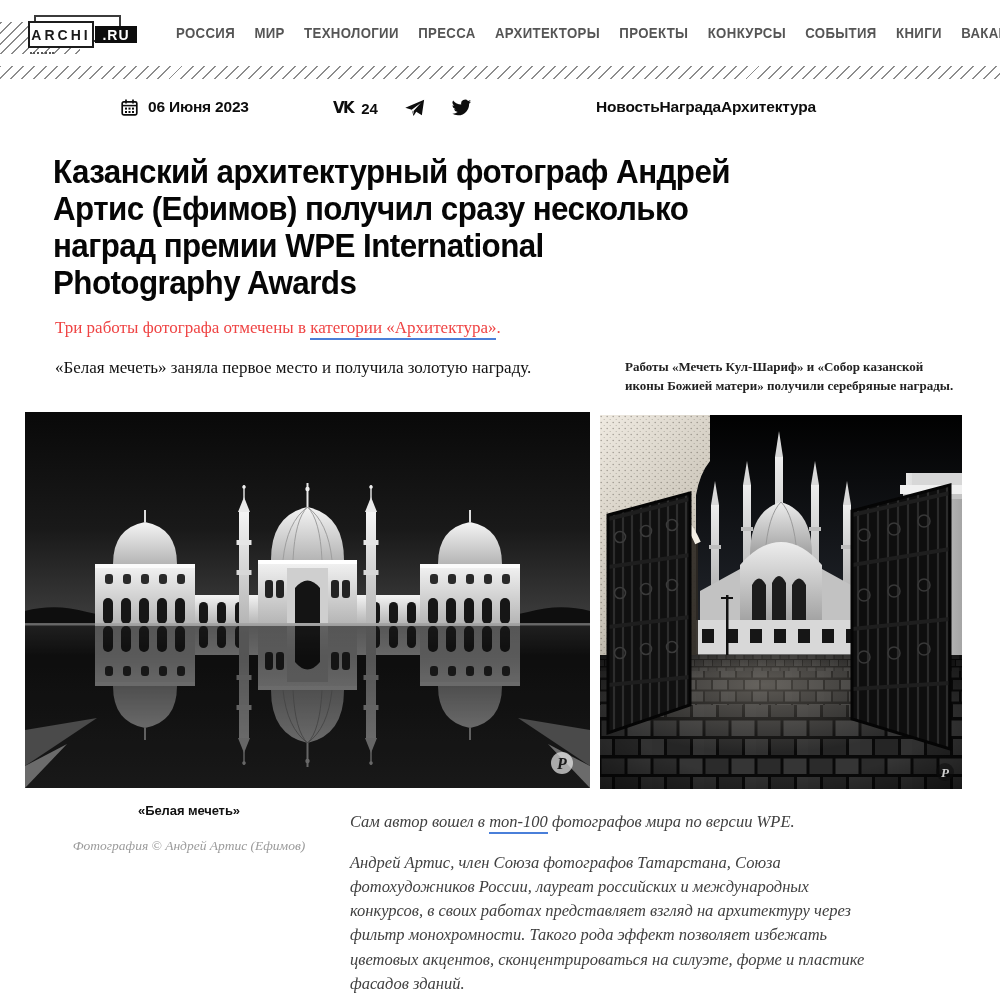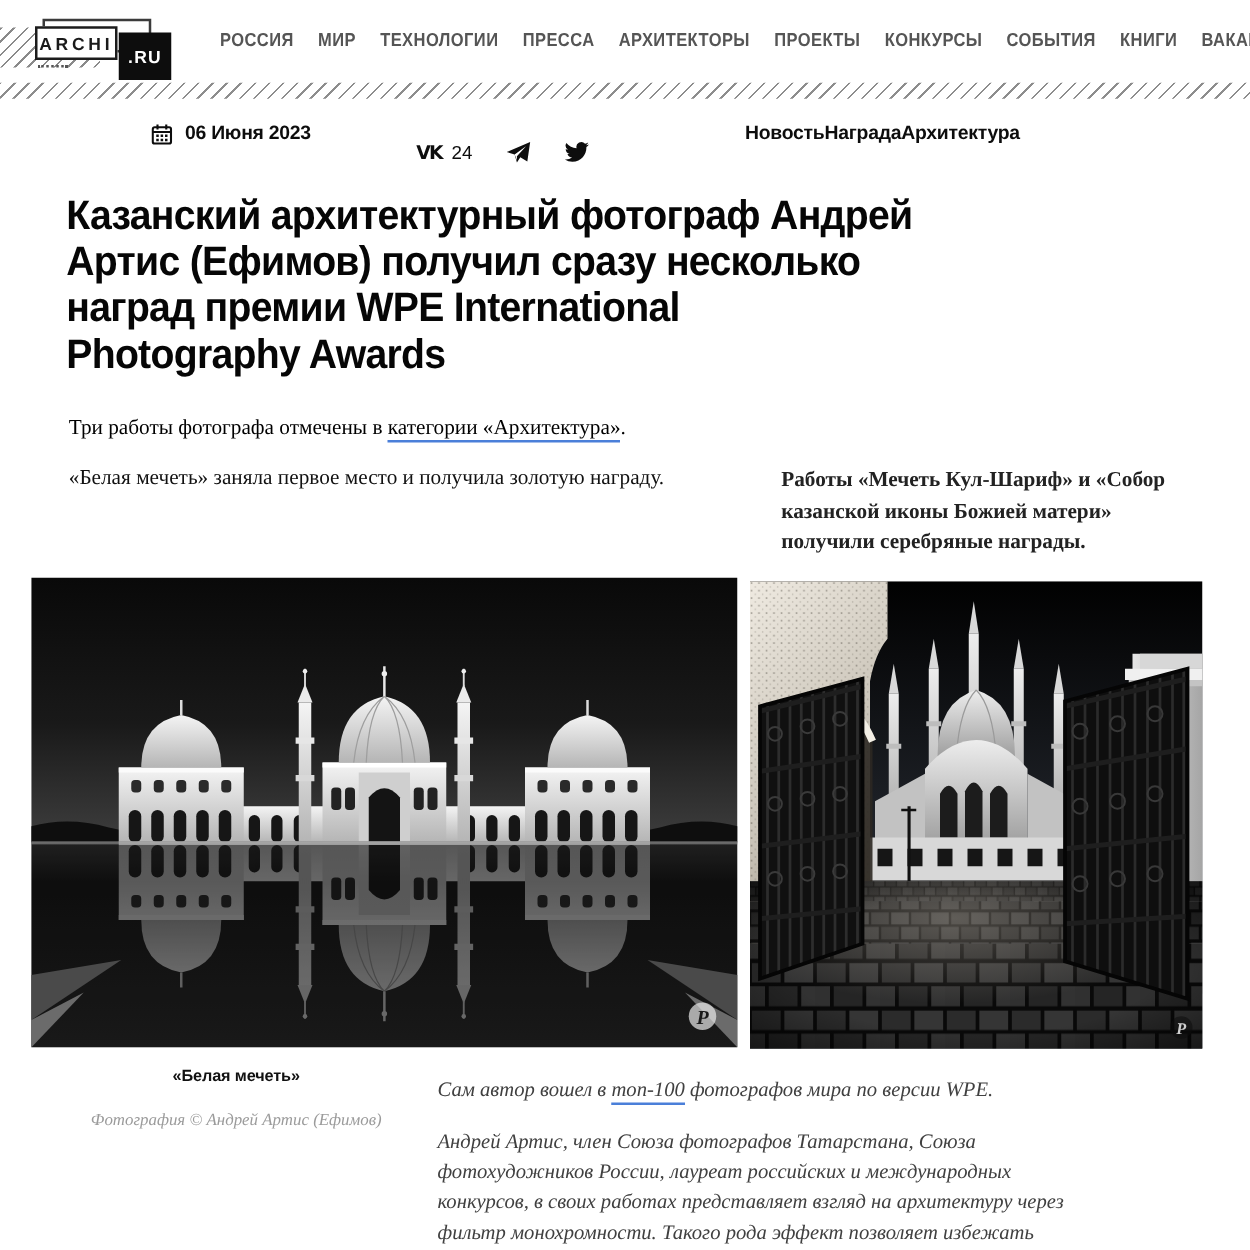--- a/index.html
+++ b/index.html
@@ -13,48 +13,48 @@
 
   
   .topnav{position:relative;height:66px;display:flex;align-items:center;background:#fff;}
   .logo{position:relative;width:160px;height:66px;flex:0 0 auto;cursor:pointer;}
   .logo-hatch{position:absolute;left:0;top:22px;width:80px;height:32px;
     background:repeating-linear-gradient(135deg,#8a8a8a 0 1.5px,transparent 1.5px 7.5px);}
   .logo-dots{position:absolute;left:30px;top:52px;width:24px;border-top:2px dotted #555;}
   .logo-frame{position:absolute;left:34px;top:15px;width:87px;height:27px;border:2px solid #3b3b3b;background:transparent;}
   .logo-box{position:absolute;left:28px;top:21px;width:66px;height:27px;background:#fff;border:2px solid #1c1c1c;
     display:flex;align-items:center;justify-content:center;font-weight:700;font-size:14px;letter-spacing:3px;color:#1a1a1a;}
-  .logo-ru{position:absolute;left:95px;top:26px;width:42px;height:38px;background:#0d0d0d;color:#fff;
+  .logo-ru{position:absolute;left:95px;top:26px;width:42px;height:17px;background:#0d0d0d;color:#fff;
     display:flex;align-items:center;justify-content:center;font-weight:700;font-size:14px;letter-spacing:1px;}
   .nav-links{display:flex;gap:22px;list-style:none;margin-left:16px;transform:scaleX(0.88);transform-origin:left center;white-space:nowrap;}
   .nav-links a{color:var(--nav-gray);text-decoration:none;font-size:15px;font-weight:700;letter-spacing:.4px;}
 
   .hatch-stripe{height:13px;background:repeating-linear-gradient(135deg,#8d8d8d 0 1.4px,transparent 1.4px 8px);}
 
   
   .container{margin:0 25px;position:relative;}
   .meta{position:relative;height:26px;margin-top:18px;}
   .meta .date{position:absolute;left:60px;top:1px;display:flex;align-items:center;gap:10px;
     font-weight:700;font-size:15.5px;letter-spacing:-.2px;padding-left:36px;}
-  .meta .socials{position:absolute;left:308px;top:15px;display:flex;align-items:center;gap:26px;justify-content:center;}
+  .meta .socials{position:absolute;left:308px;top:1px;display:flex;align-items:center;gap:26px;justify-content:center;}
   .vk-group{display:flex;align-items:center;gap:8px;cursor:pointer;}
   .vk-glyph{font-weight:900;font-size:15px;letter-spacing:-1.5px;font-family:"DejaVu Sans",sans-serif;}
-  .vk-count{font-weight:400;font-size:15px;}
+  .vk-count{font-weight:700;font-size:15px;}
   .icon-btn{cursor:pointer;display:flex;align-items:center;}
   .meta .tags{position:absolute;left:571px;top:1px;display:flex;}
   .meta .tags a{color:#0d0d0d;font-weight:700;font-size:15.5px;letter-spacing:-.2px;text-decoration:none;}
 
   h1.headline{margin:30px 0 0 28px;font-size:33px;line-height:37px;font-weight:700;letter-spacing:-.6px;
     color:#060606;transform:scaleX(0.95);transform-origin:left top;white-space:nowrap;}
-  .subtitle{margin:31px 0 0 30px;font-family:"Liberation Serif",serif;font-size:17px;color:#000000;}
+  .subtitle{margin:17px 0 0 30px;font-family:"Liberation Serif",serif;font-size:17px;color:#ef4444;}
   .lnk{color:inherit;text-decoration:none;border-bottom:2px solid var(--blue);padding-bottom:1px;cursor:pointer;}
 
   .lead-row{display:flex;justify-content:space-between;margin-top:20px;}
   .lead{margin-left:30px;font-family:"Liberation Serif",serif;font-size:17px;color:#111;}
-  .side-note{width:334px;margin-right:16px;font-family:"Liberation Serif",serif;font-size:17px;line-height:1.45;color:#222;font-weight:700;font-weight:600;}
+  .side-note{width:334px;margin-right:16px;font-family:"Liberation Serif",serif;font-size:13px;line-height:1.45;color:#222;font-weight:700;font-weight:600;}
 
   .figures{display:flex;gap:10px;margin-top:16px;align-items:flex-start;}
   .fig{display:block;line-height:0;cursor:pointer;}
   .fig svg{display:block;}
   .fig-right{margin-top:3px;}
 
   .bottom{display:flex;margin-top:14px;}
   .caption-col{margin-left:35px;width:258px;flex:0 0 auto;text-align:center;}
   .caption-title{font-size:13px;font-weight:700;color:#111;letter-spacing:-.1px;}
   .caption-credit{margin-top:20px;font-family:"Liberation Serif",serif;font-style:italic;font-size:13.5px;color:#9b9b9b;}

